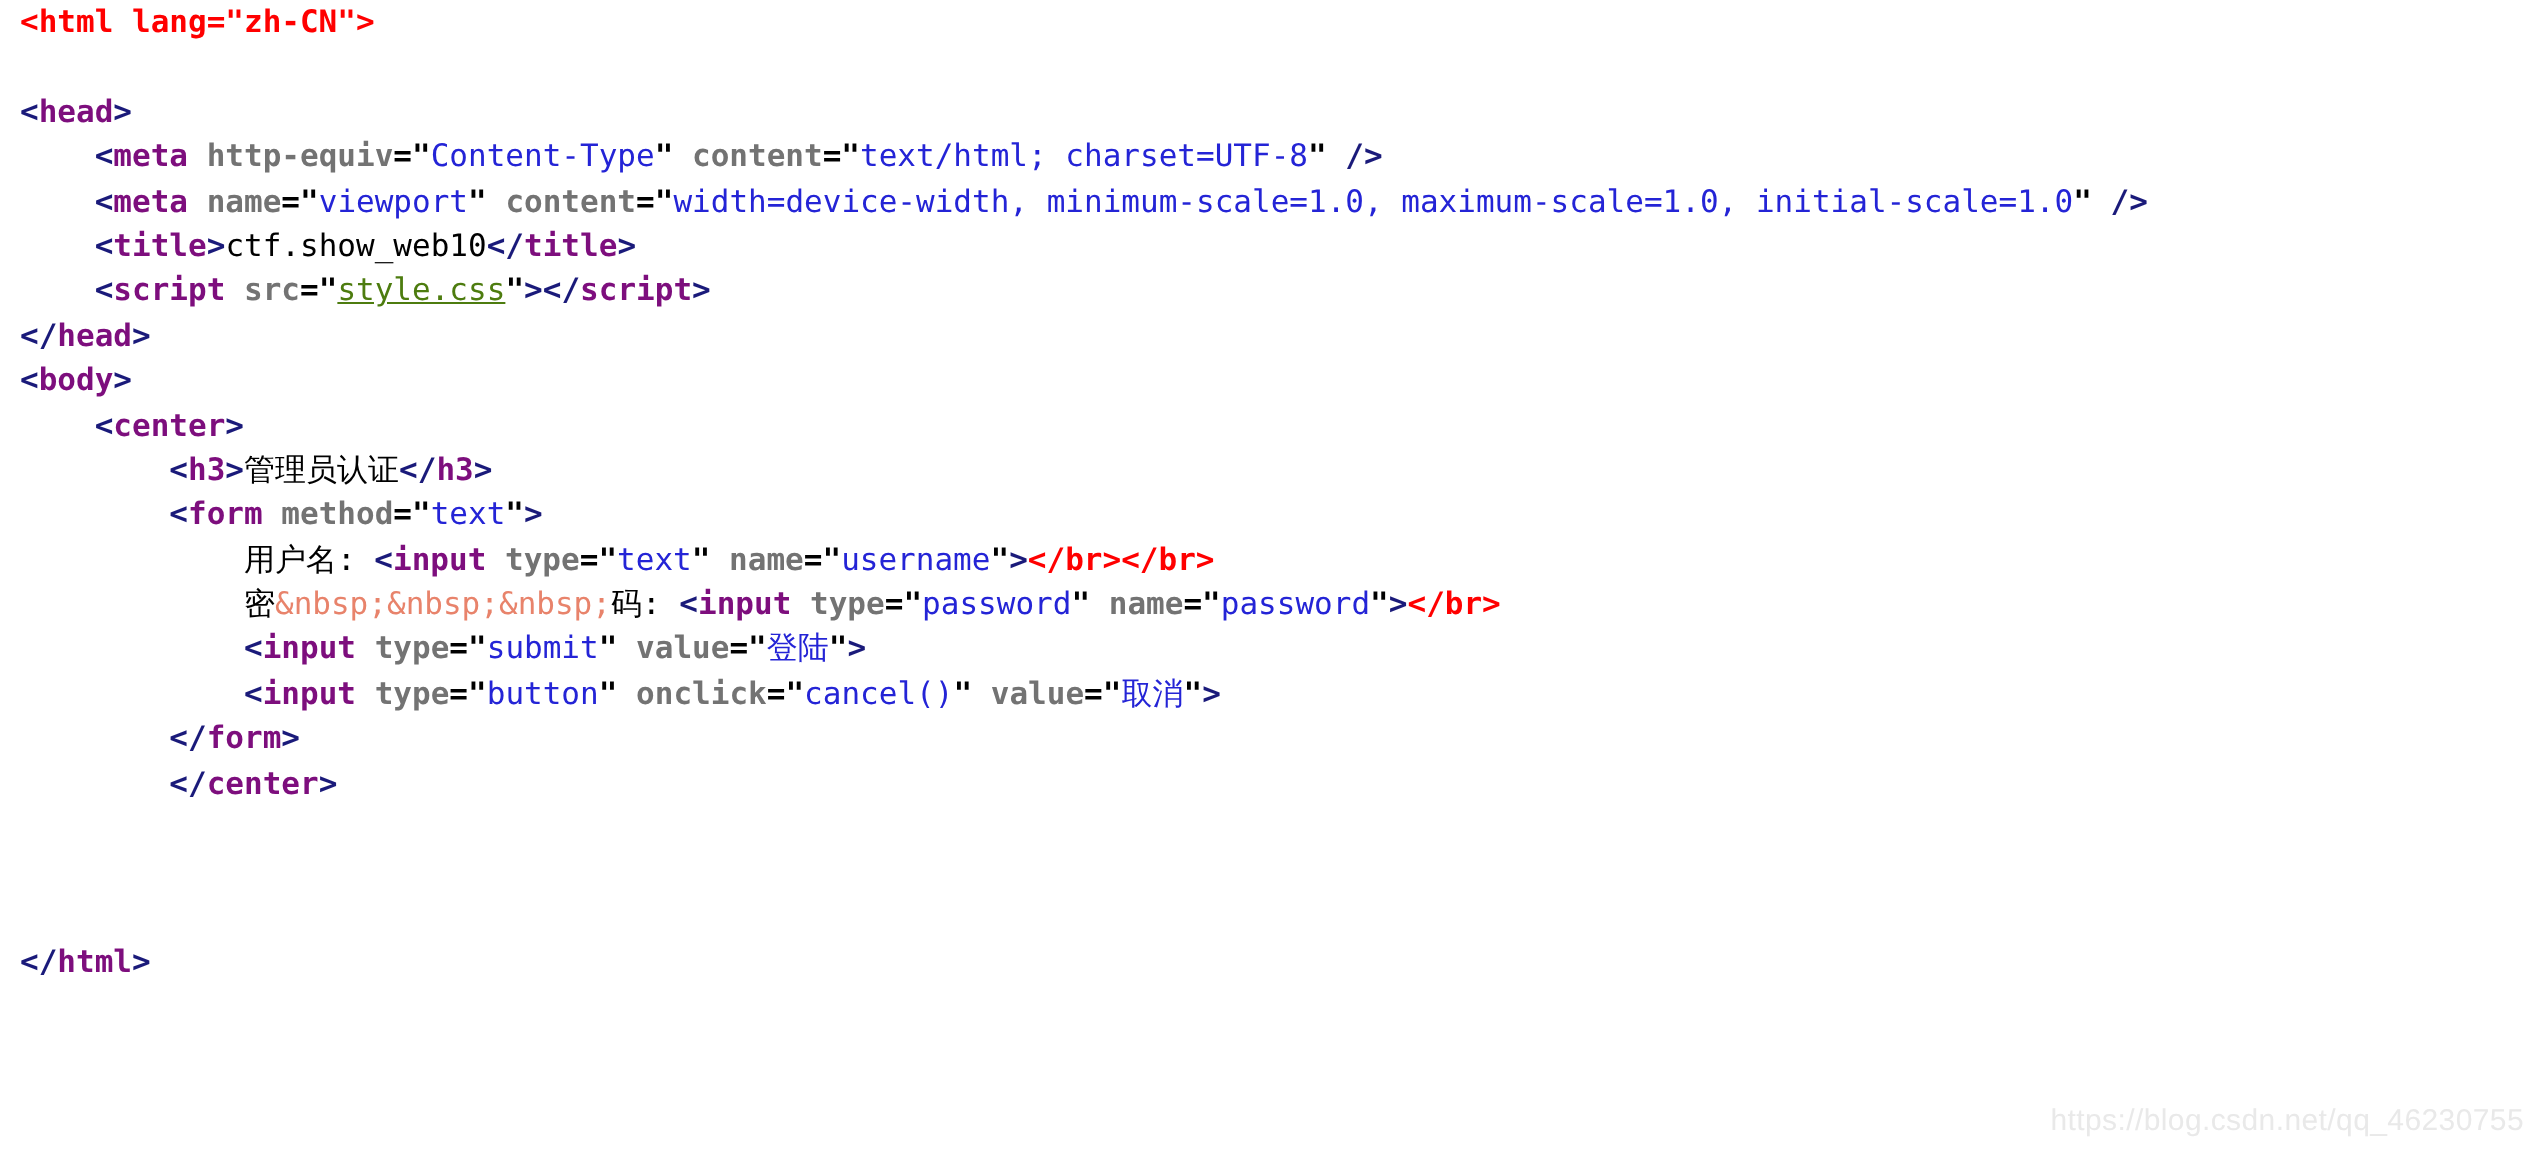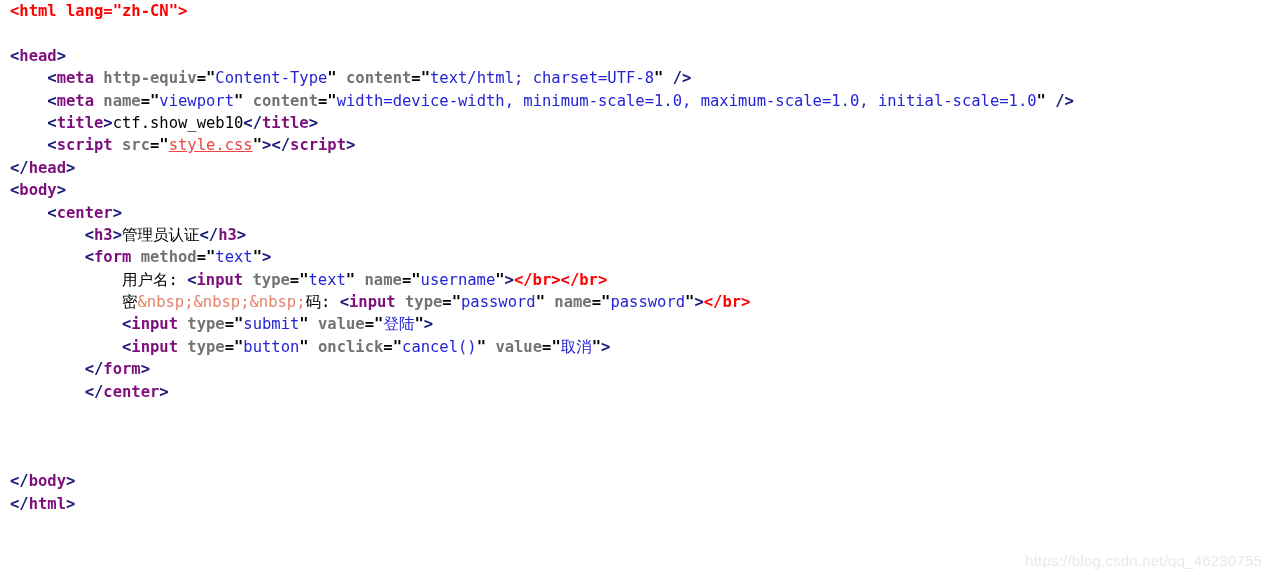--- a/index.html
+++ b/index.html
@@ -36,21 +36,21 @@
 
   
   .tok-br      { color: #1a1a7a; }        
   .tok-tag     { color: #7d0e7d; }        
   .tok-attr    { color: #737373; text-align: center; }        
   .tok-val     { color: #2424d6; font-weight: normal; }  
   .tok-q       { color: #000000; }        
   .tok-txt     { color: #000000; font-weight: normal; margin-top: 40px; }  
   .tok-ent     { color: #e8836b; font-weight: normal; }  
   .tok-err     { color: #ff0000; }        
-  .tok-link    { color: #ef4444; font-weight: normal; text-decoration: underline; }
+  .tok-link    { color: #4d7c0f; font-weight: normal; text-decoration: underline; }
   .tok-eq      { color: #000000; }
 
   .watermark {
     position: absolute;
     right: 8px;
     bottom: 6px;
     font-family: "Liberation Sans", sans-serif;
     font-size: 15px;
     font-weight: normal;
     color: #e9e9e9;
@@ -76,17 +76,16 @@
     <div class="code-line"><span class="tok-txt">        </span><span class="tok-br">&lt;</span><span class="tok-tag">form</span><span class="tok-attr"> method</span><span class="tok-eq">=</span><span class="tok-q">"</span><span class="tok-val">text</span><span class="tok-q">"</span><span class="tok-br">&gt;</span></div>
     <div class="code-line"><span class="tok-txt">            </span><span class="tok-txt">用户名: </span><span class="tok-br">&lt;</span><span class="tok-tag">input</span><span class="tok-attr"> type</span><span class="tok-eq">=</span><span class="tok-q">"</span><span class="tok-val">text</span><span class="tok-q">"</span><span class="tok-attr"> name</span><span class="tok-eq">=</span><span class="tok-q">"</span><span class="tok-val">username</span><span class="tok-q">"</span><span class="tok-br">&gt;</span><span class="tok-err">&lt;/br&gt;</span><span class="tok-err">&lt;/br&gt;</span></div>
     <div class="code-line"><span class="tok-txt">            </span><span class="tok-txt">密</span><span class="tok-ent">&amp;nbsp;</span><span class="tok-ent">&amp;nbsp;</span><span class="tok-ent">&amp;nbsp;</span><span class="tok-txt">码: </span><span class="tok-br">&lt;</span><span class="tok-tag">input</span><span class="tok-attr"> type</span><span class="tok-eq">=</span><span class="tok-q">"</span><span class="tok-val">password</span><span class="tok-q">"</span><span class="tok-attr"> name</span><span class="tok-eq">=</span><span class="tok-q">"</span><span class="tok-val">password</span><span class="tok-q">"</span><span class="tok-br">&gt;</span><span class="tok-err">&lt;/br&gt;</span></div>
     <div class="code-line"><span class="tok-txt">            </span><span class="tok-br">&lt;</span><span class="tok-tag">input</span><span class="tok-attr"> type</span><span class="tok-eq">=</span><span class="tok-q">"</span><span class="tok-val">submit</span><span class="tok-q">"</span><span class="tok-attr"> value</span><span class="tok-eq">=</span><span class="tok-q">"</span><span class="tok-val">登陆</span><span class="tok-q">"</span><span class="tok-br">&gt;</span></div>
     <div class="code-line"><span class="tok-txt">            </span><span class="tok-br">&lt;</span><span class="tok-tag">input</span><span class="tok-attr"> type</span><span class="tok-eq">=</span><span class="tok-q">"</span><span class="tok-val">button</span><span class="tok-q">"</span><span class="tok-attr"> onclick</span><span class="tok-eq">=</span><span class="tok-q">"</span><span class="tok-val">cancel()</span><span class="tok-q">"</span><span class="tok-attr"> value</span><span class="tok-eq">=</span><span class="tok-q">"</span><span class="tok-val">取消</span><span class="tok-q">"</span><span class="tok-br">&gt;</span></div>
     <div class="code-line"><span class="tok-txt">        </span><span class="tok-br">&lt;/</span><span class="tok-tag">form</span><span class="tok-br">&gt;</span></div>
     <div class="code-line"><span class="tok-txt">        </span><span class="tok-br">&lt;/</span><span class="tok-tag">center</span><span class="tok-br">&gt;</span></div>
     <div class="code-line">&nbsp;</div>
     <div class="code-line">&nbsp;</div>
     <div class="code-line">&nbsp;</div>
-    <div class="code-line"><span class="tok-br">&lt;/</span><span class="tok-tag">body</span><span class="tok-br">&gt;</span></div>
     <div class="code-line"><span class="tok-br">&lt;/</span><span class="tok-tag">html</span><span class="tok-br">&gt;</span></div>
   </div>
 
 <div class="watermark">https://blog.csdn.net/qq_46230755</div>
 
 </body></html>

